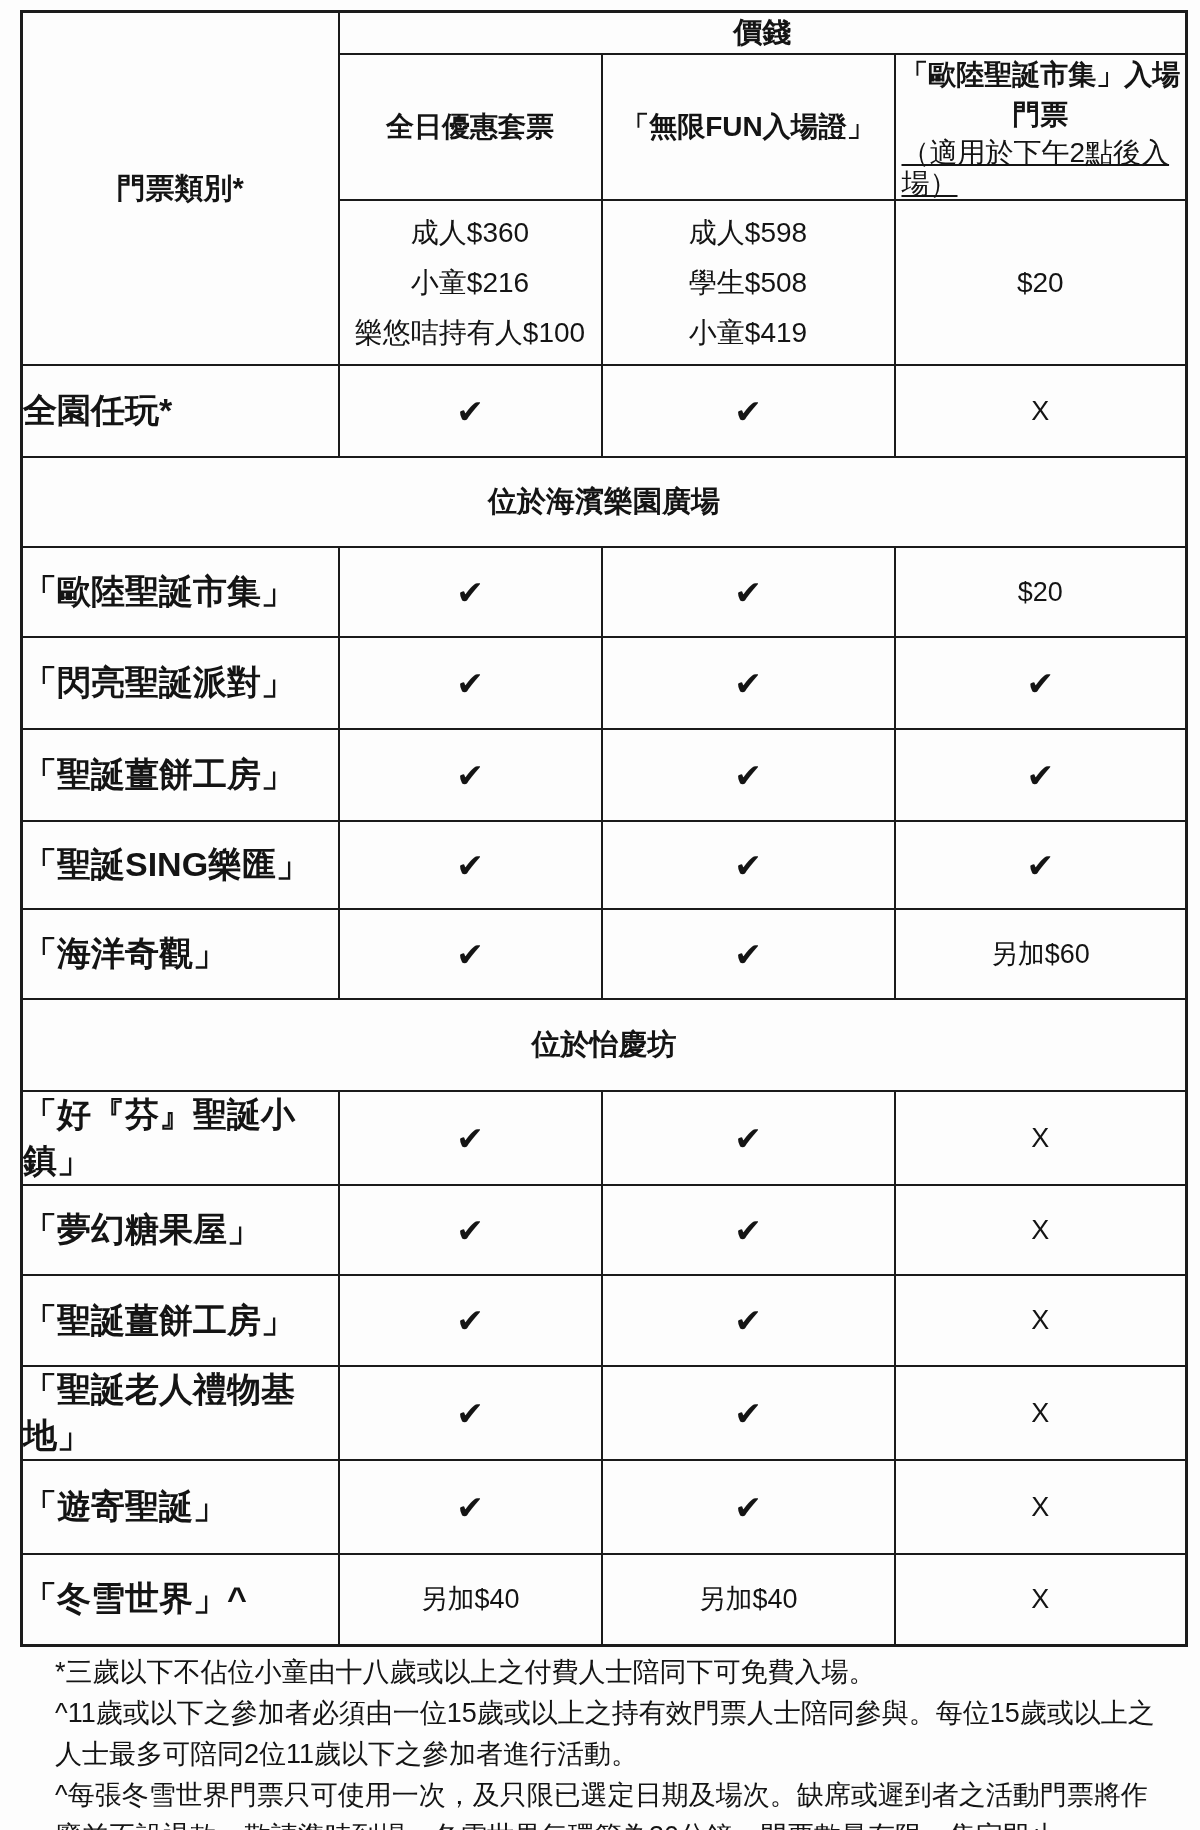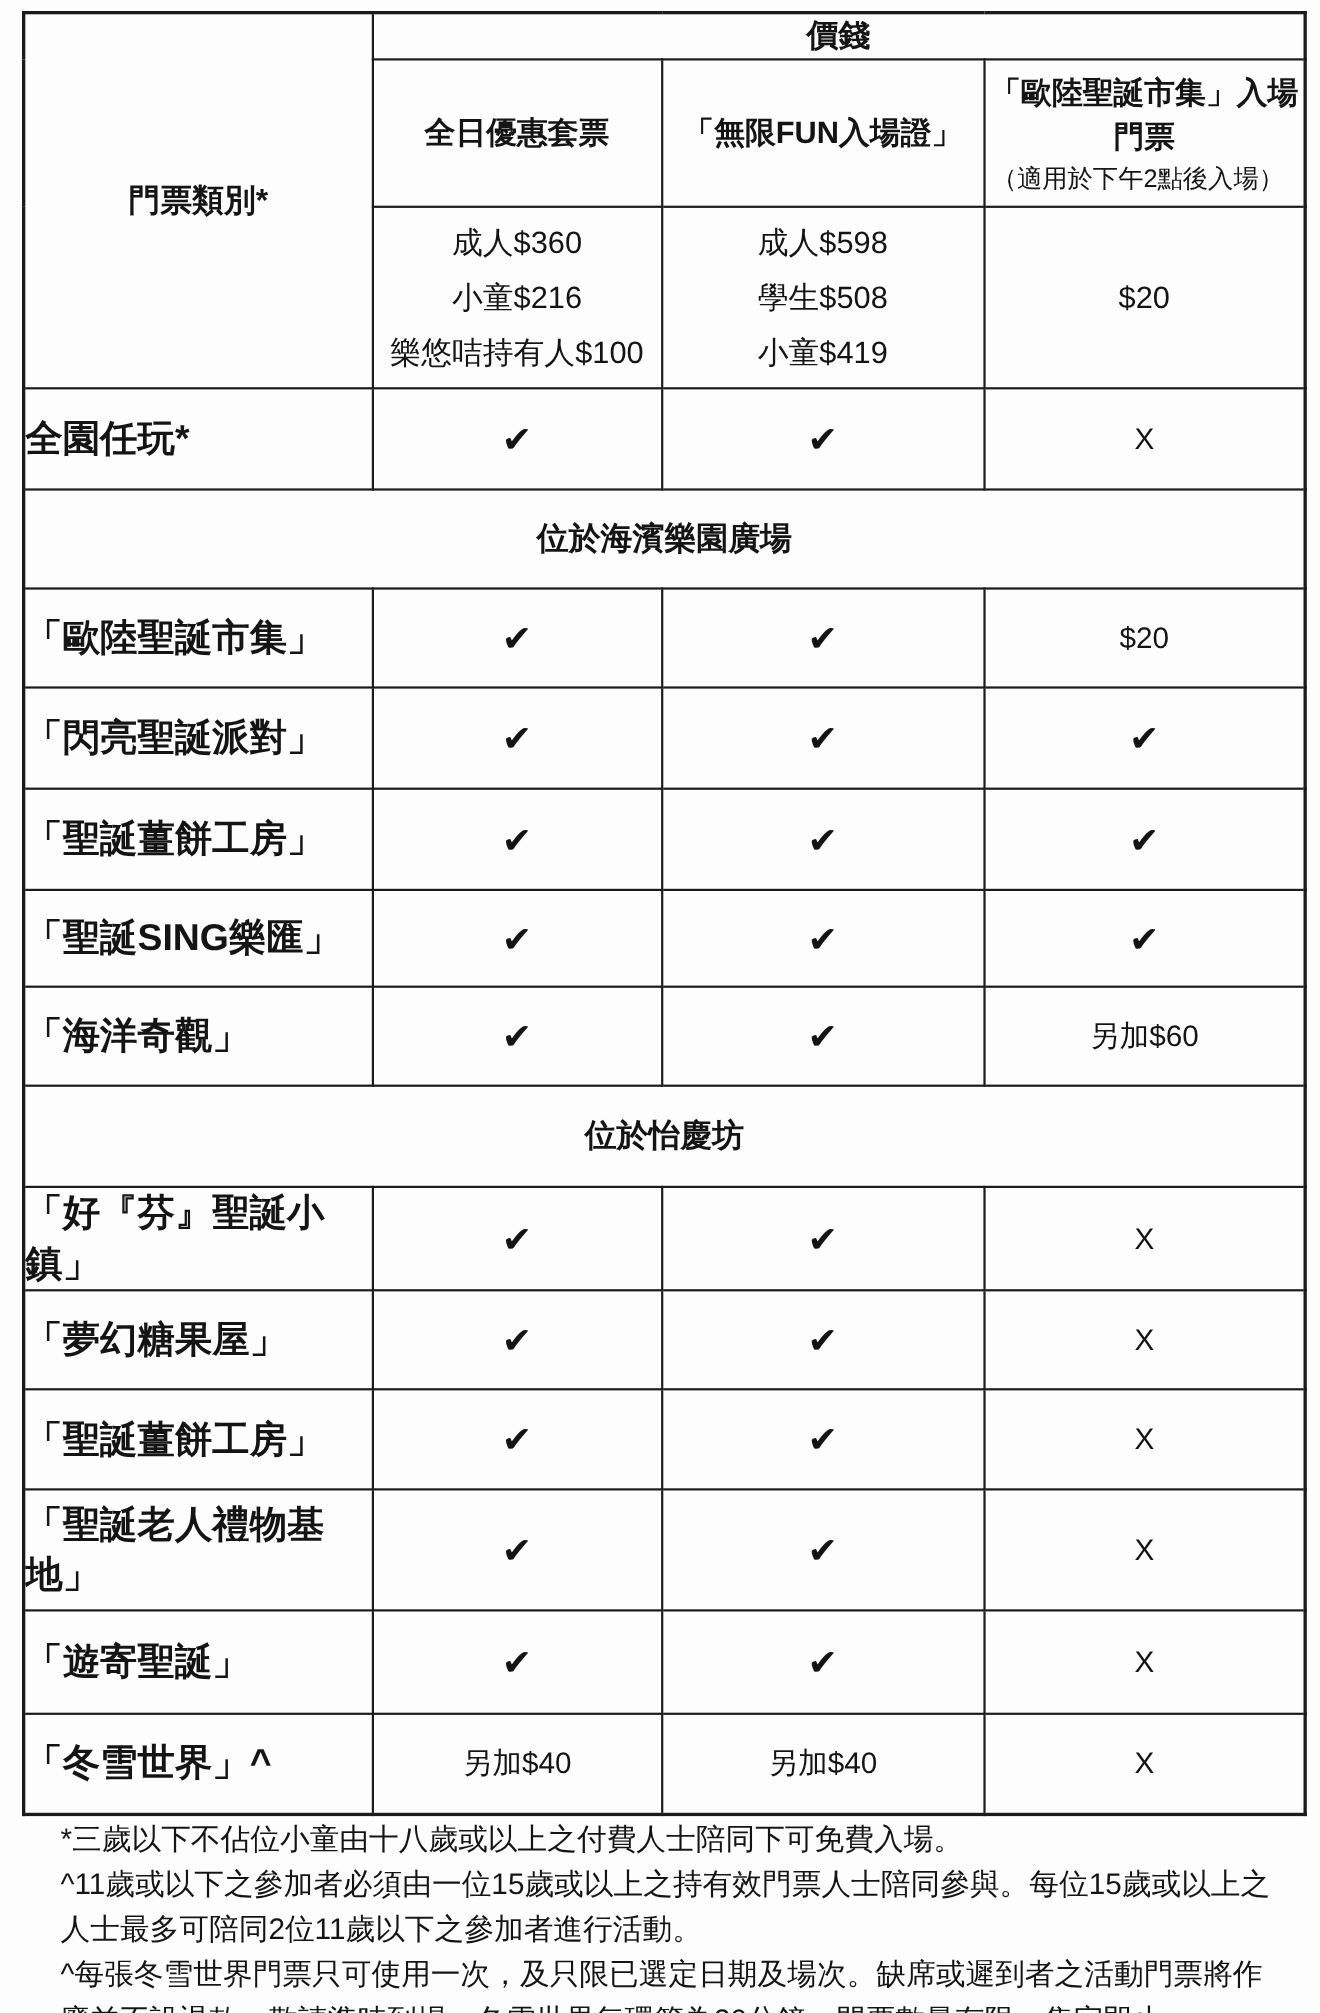--- a/index.html
+++ b/index.html
@@ -30,22 +30,22 @@
     font-weight:700;font-size:29px;padding-top:12px;
   }
   .cell-price-hdr{
     text-align:center;font-weight:700;font-size:29px;height:40px;
   }
   .cell-colhdr{
     vertical-align:top;text-align:center;
     font-weight:700;font-size:28px;padding-top:10px;line-height:40px;
   }
   .colhdr-note{
-    font-weight:400;font-size:23px;line-height:31px;
-    text-align:left;padding:2px 4px 0 6px;
+    font-weight:400;font-size:28px;line-height:31px;
+    text-align:left;padding:2px 4px 0 6px;text-decoration:underline;
   }
   .cell-prices{
     vertical-align:top;text-align:center;
     font-weight:400;font-size:28px;line-height:50px;padding-top:22px;
   }
   .cell-label{
     text-align:left;font-weight:700;font-size:34px;
     padding-left:10px;
   }
   .cell-section{
@@ -169,21 +169,21 @@
       <td class="val check">✔</td>
       <td class="val check">✔</td>
       <td class="val xmark">X</td>
     </tr>
     <tr style="height:91px;">
       <td class="cell-label">「聖誕薑餅工房」</td>
       <td class="val check">✔</td>
       <td class="val check">✔</td>
       <td class="val xmark">X</td>
     </tr>
-    <tr style="height:110px;margin-top:44px;">
+    <tr style="height:94px;margin-top:44px;">
       <td class="cell-label">「聖誕老人禮物基地」</td>
       <td class="val check">✔</td>
       <td class="val check">✔</td>
       <td class="val xmark">X</td>
     </tr>
     <tr style="height:94px;">
       <td class="cell-label">「遊寄聖誕」</td>
       <td class="val check">✔</td>
       <td class="val check">✔</td>
       <td class="val xmark">X</td>

